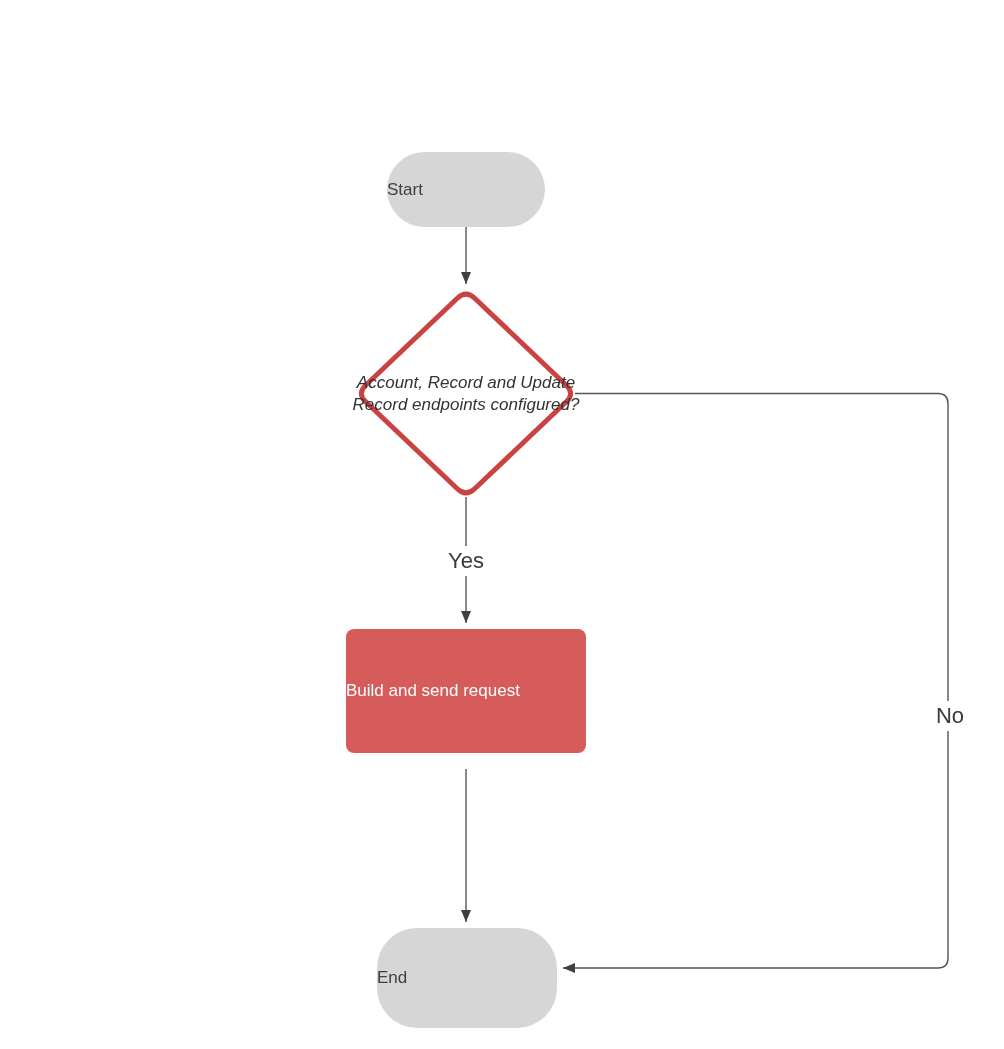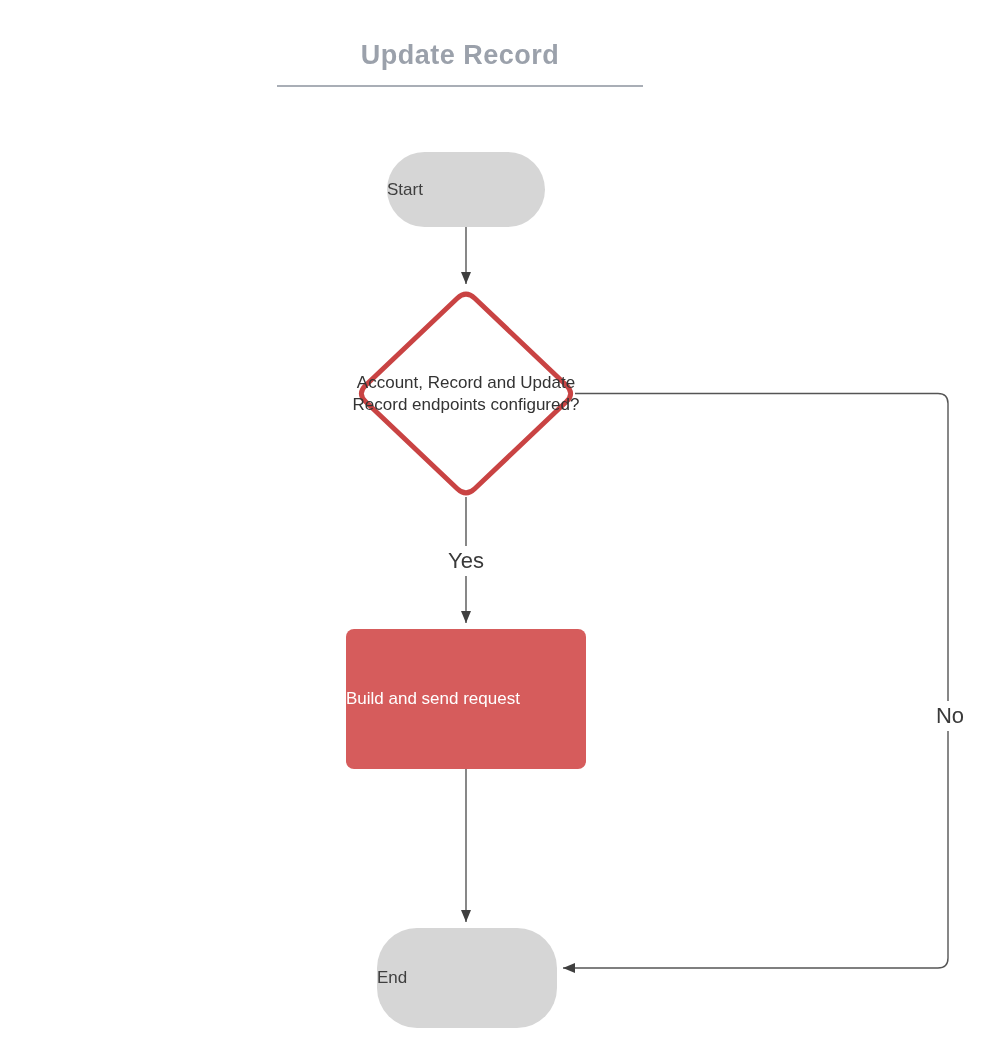--- a/index.html
+++ b/index.html
@@ -61,59 +61,57 @@
     left: 377px;
     top: 928px;
     width: 180px;
     height: 100px;
     border-radius: 40px;
   }
   .node-process {
     left: 346px;
     top: 629px;
     width: 240px;
-    height: 140px;
+    height: 124px;
     border-radius: 8px;
     background: #d65c5c;
     color: #ffffff;
   }
   .decision-text {
     position: absolute;
     left: 352px;
     top: 290px;
     width: 228px;
     height: 207px;
     display: flex;
     align-items: center;
     justify-content: center;
     text-align: center;
     font-size: 17px;
     line-height: 22px;
     color: #333333;
+    font-style: italic;
   }
   .edge-label {
     position: absolute;
     transform: translate(-50%, -50%);
     background: #ffffff;
     padding: 2px 5px;
     font-size: 22px;
     color: #3a3a3a;
     white-space: nowrap;
   }
   .edge-label-yes { left: 466px; top: 561px; }
   .edge-label-no  { left: 950px; top: 716px; }
 </style>
 </head>
 <body>
 
 <div class="canvas">
 
-  <div class="title-block">
-    <h1>Update Record</h1>
-  </div>
 
   <svg class="connector-layer" viewBox="0 0 1004 1049" xmlns="http://www.w3.org/2000/svg">
     <defs>
       <marker id="arrow" markerUnits="userSpaceOnUse" markerWidth="14" markerHeight="12" refX="12" refY="5" orient="auto">
         <path d="M0,0 L12,5 L0,10 Z" fill="#3f3f3f"></path>
       </marker>
     </defs>
 
     <path d="M466,227 L466,284" stroke="#555555" stroke-width="1.4" fill="none" marker-end="url(#arrow)"></path>
 

